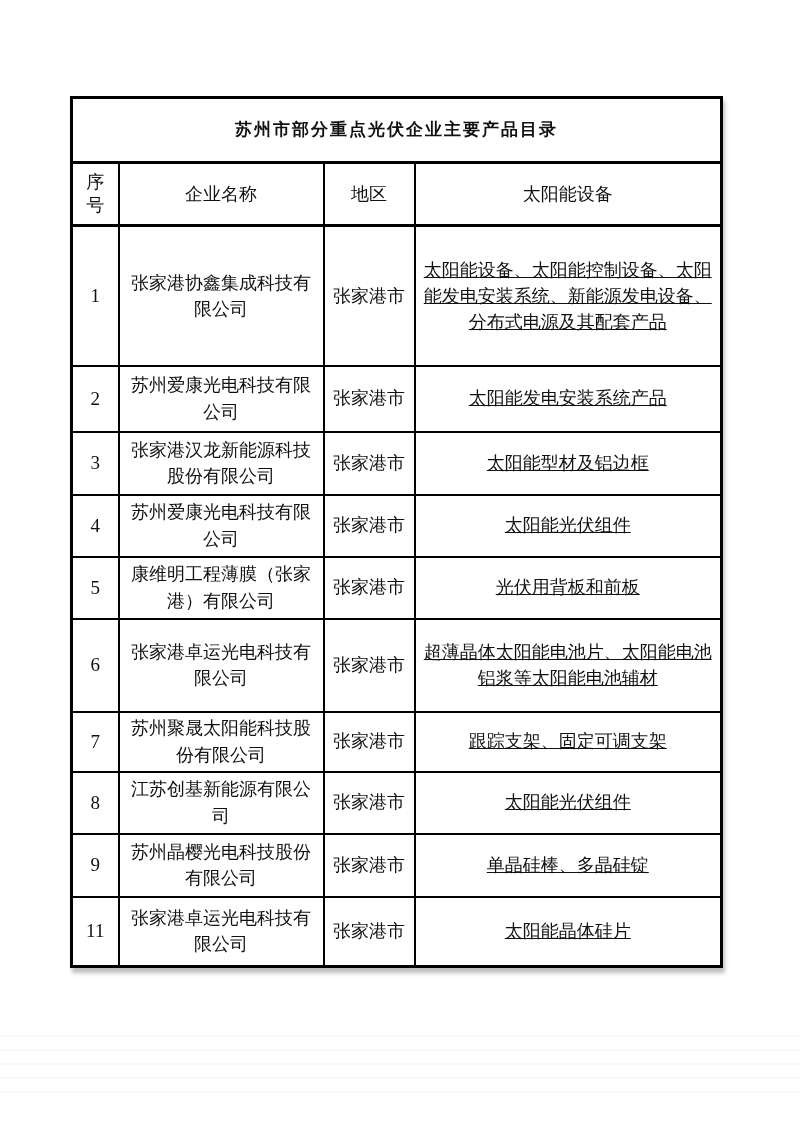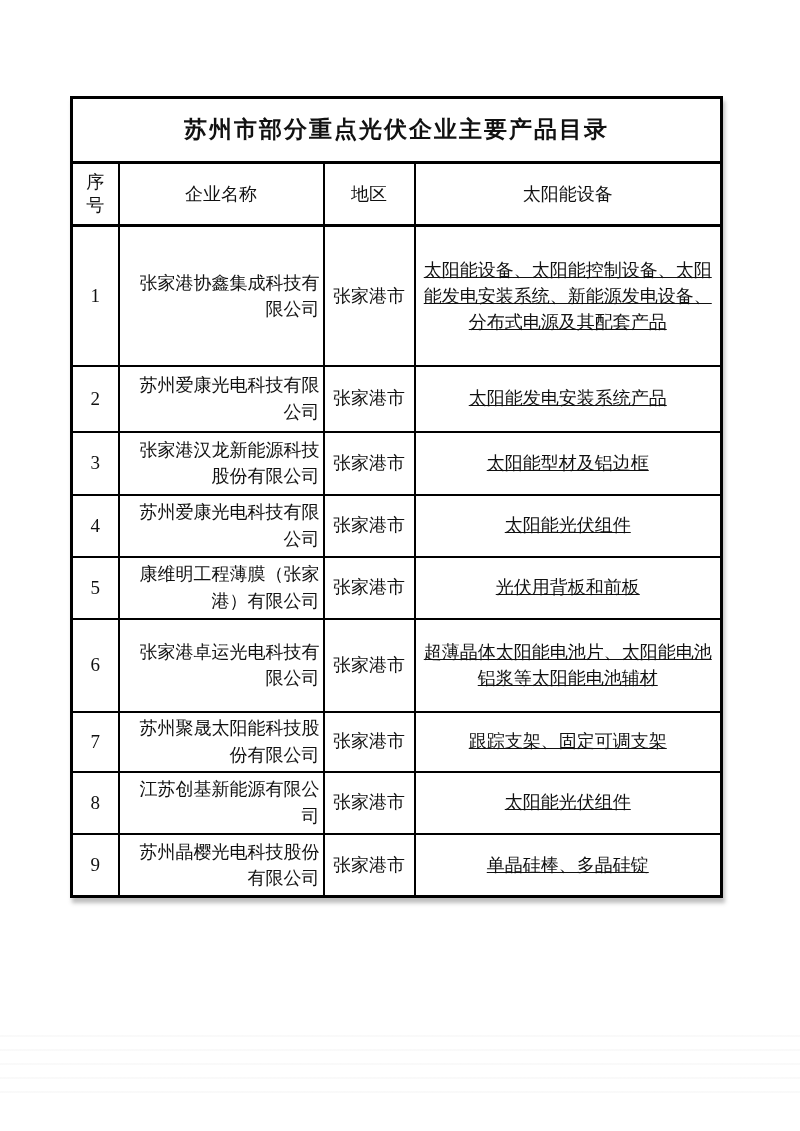--- a/index.html
+++ b/index.html
@@ -33,39 +33,39 @@
     vertical-align: middle;
     font-size: 18px;
     line-height: 1.45;
     padding: 2px 4px;
     font-weight: normal;
     word-break: break-all;
     overflow: hidden;
   }
   .title-cell {
     height: 58px;
-    font-size: 23px;
+    font-size: 17px;
     font-weight: bold;
     letter-spacing: 2px;
     border-bottom: 3px solid #000000;
   }
   tr.header-row th {
     height: 56px;
     border-bottom: 3px solid #000000;
   }
   .col-serial-header {
     padding: 2px 11px;
     line-height: 1.3;
     text-align: center;
   }
   .serial-cell {
     font-family: "Liberation Serif", "DejaVu Serif", serif;
     font-size: 19px;
   }
-  .company-cell { padding: 2px 3px; text-align: right; }
+  .company-cell { padding: 2px 3px; }
   .products-cell { padding: 2px 8px; text-decoration: underline; }
   .scan-noise {
     position: absolute;
     left: 0;
     width: 800px;
     height: 70px;
     background:
       repeating-linear-gradient(180deg,
         rgba(160,160,160,0.06) 0px, rgba(160,160,160,0.06) 2px,
         rgba(255,255,255,0) 2px, rgba(255,255,255,0) 14px);
@@ -143,18 +143,24 @@
           <td class="company-cell">江苏创基新能源有限公司</td>
           <td class="region-cell">张家港市</td>
           <td class="products-cell">太阳能光伏组件</td>
         </tr>
         <tr style="height: 63px;">
           <td class="serial-cell">9</td>
           <td class="company-cell">苏州晶樱光电科技股份有限公司</td>
           <td class="region-cell">张家港市</td>
           <td class="products-cell">单晶硅棒、多晶硅锭</td>
         </tr>
+        <tr style="height: 70px;">
+          <td class="serial-cell">11</td>
+          <td class="company-cell">张家港卓运光电科技有限公司</td>
+          <td class="region-cell">张家港市</td>
+          <td class="products-cell">太阳能晶体硅片</td>
+        </tr>
       </tbody>
   </table>
 
   <div class="scan-noise" style="top:1035px"></div>
 
 </div>
 
 </body></html>

